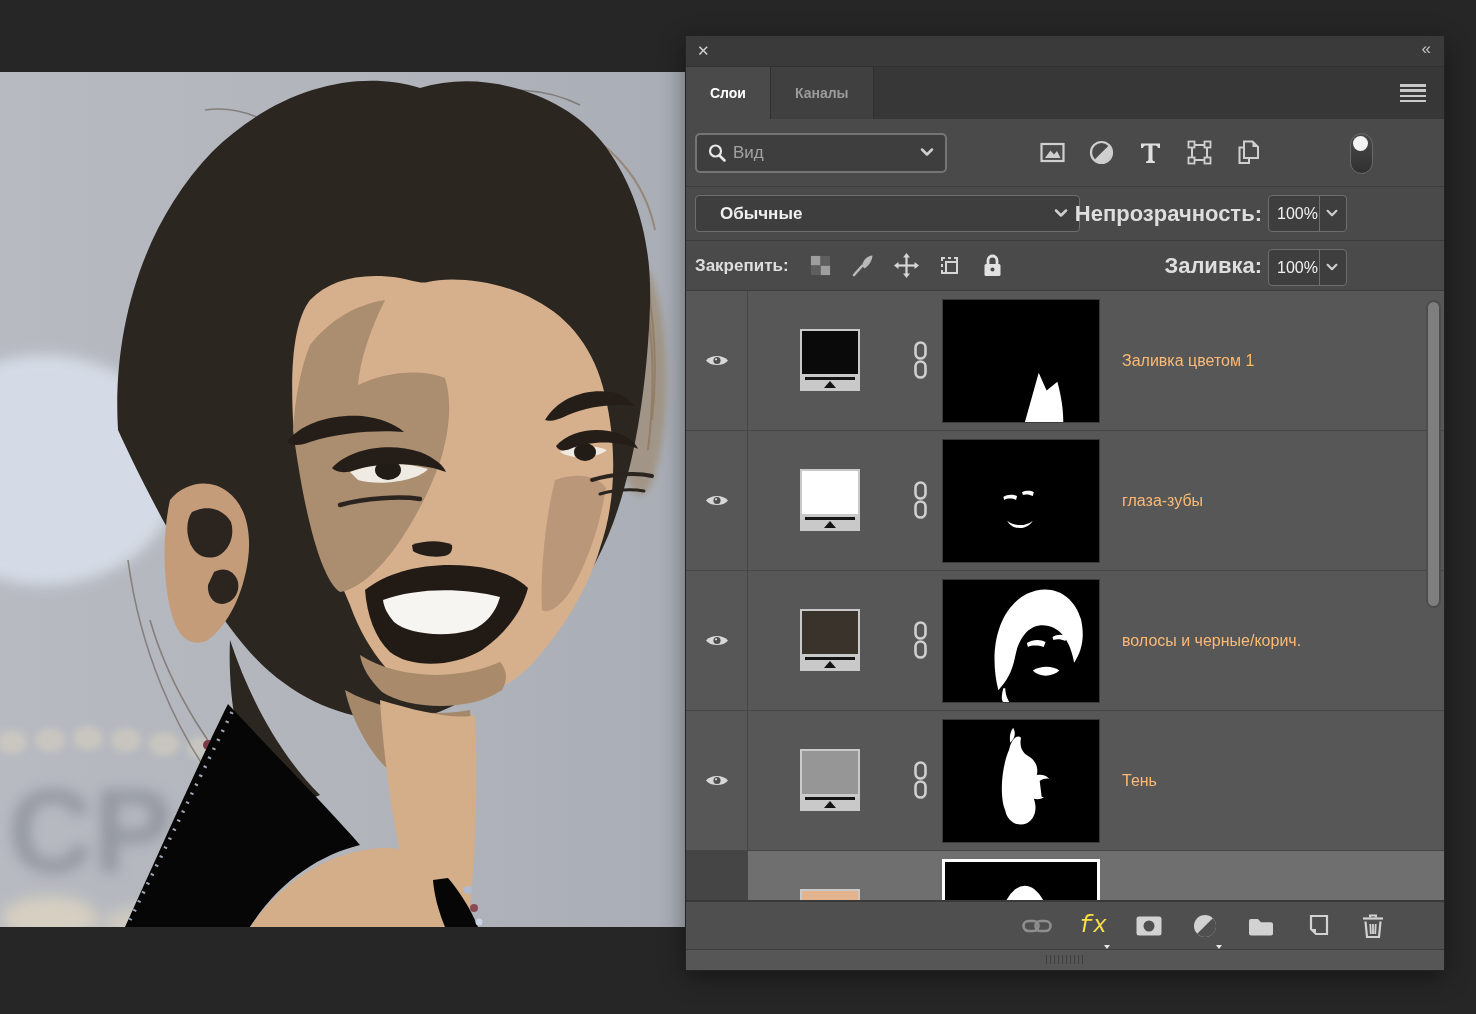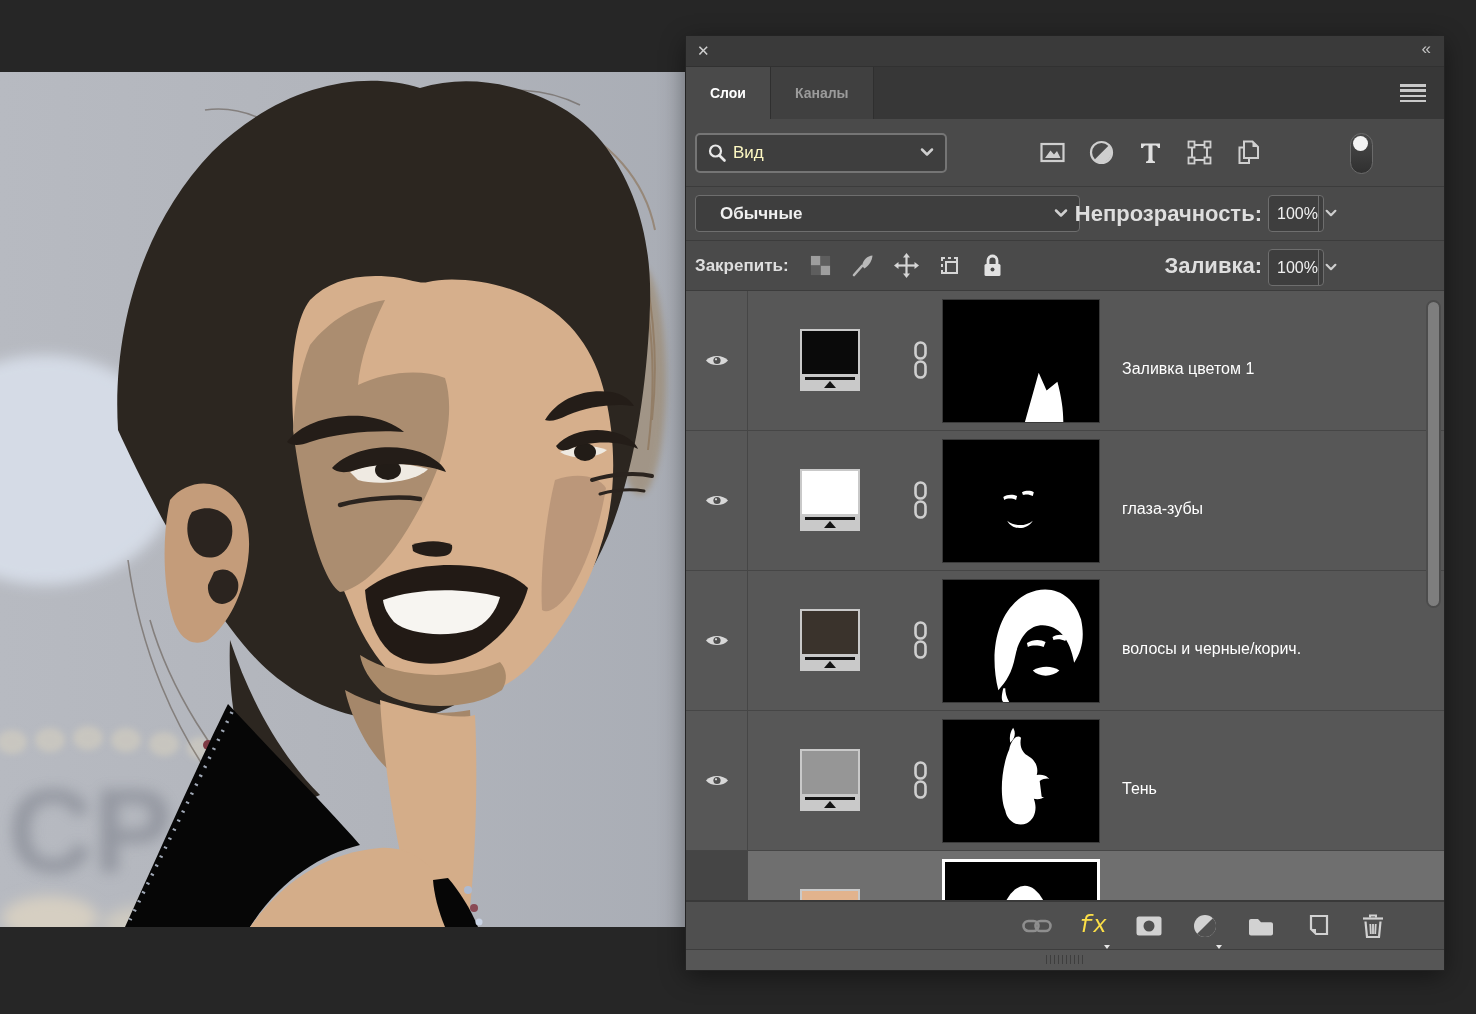--- a/index.html
+++ b/index.html
@@ -24,37 +24,37 @@
   .hamburger span{display:block;height:2.5px;background:#c9c9c9;margin-bottom:2.8px;}
 
   .row-ctl{position:relative;border-bottom:1px solid #3c3c3c;}
   .filter-row{height:67px;}
   .blend-row{height:53px;}
   .lock-row{height:49px;text-align:center;}
 
   .searchbox{position:absolute;left:9px;top:14px;width:252px;height:40px;background:#3e3e3e;
     border:2px solid #757575;border-radius:5px;display:flex;align-items:center;box-sizing:border-box;}
   .searchbox .mag{margin:0 6px 0 10px;}
-  .searchbox .val{font-size:17px;color:#fef9c3;}
+  .searchbox .val{font-size:17px;color:#a3a3a3;}
   .searchbox .chev{position:absolute;right:10px;top:9px;}
   .chev-svg{stroke:#cfcfcf;stroke-width:2.5;fill:none;stroke-linecap:round;stroke-linejoin:round;}
 
   .kind-icons{position:absolute;left:353px;top:20px;display:flex;gap:22px;}
   .kicon{width:27px;height:27px;display:flex;align-items:center;justify-content:center;}
   .toggle{position:absolute;left:664px;top:14px;width:23px;height:41px;border-radius:12px;
     background:linear-gradient(#4a4a4a,#303030);border:1.5px solid #6a6a6a;box-sizing:border-box;}
   .toggle .ball{position:absolute;left:2px;top:2px;width:15px;height:15px;border-radius:50%;background:#f4f4f4;}
 
   .dropdown{position:absolute;left:9px;top:8px;width:385px;height:37px;background:#3e3e3e;
     border:1px solid #6e6e6e;border-radius:4px;display:flex;align-items:center;box-sizing:border-box;}
   .dropdown .val{font-size:17px;color:#f0f0f0;margin-left:24px;font-weight:bold;}
   .dropdown .chev{position:absolute;right:10px;top:9px;}
   .ctl-label{position:absolute;right:182px;top:0;height:100%;display:flex;align-items:center;
     font-size:22px;color:#dedede;font-weight:bold;}
-  .valuebox{position:absolute;left:582px;top:8px;width:56px;height:37px;background:#3e3e3e;
+  .valuebox{position:absolute;left:582px;top:8px;width:79px;height:37px;background:#3e3e3e;
     border:1px solid #6e6e6e;border-radius:4px;display:flex;box-sizing:border-box;}
   .valuebox .num{flex:1;display:flex;align-items:center;padding-left:8px;font-size:16px;color:#f0f0f0;}
   .valuebox .drop{width:26px;border-left:1px solid #6e6e6e;position:relative;}
   .valuebox .drop .chev{position:absolute;left:5px;top:10px;}
 
   .lock-label{position:absolute;left:9px;top:0;height:100%;display:flex;align-items:center;
     font-size:17px;color:#dedede;font-weight:bold;}
   .lock-icons{position:absolute;left:122px;top:12px;display:flex;gap:18px;align-items:center;}
   .licon{width:25px;height:25px;display:flex;align-items:center;justify-content:center;}
 
@@ -70,22 +70,22 @@
   .fillthumb .colorarea{flex:1;}
   .fillthumb .slider{height:15px;background:#c9c9c9;position:relative;}
   .fillthumb .slider::before{content:"";position:absolute;left:3px;right:3px;top:3px;height:2.5px;background:#141414;}
   .fillthumb .slider::after{content:"";position:absolute;left:50%;top:6.5px;margin-left:-6px;width:0;height:0;
     border-left:6px solid transparent;border-right:6px solid transparent;border-bottom:7px solid #141414;}
   .linkicon{position:absolute;left:226px;top:50px;}
   .maskthumb{position:absolute;left:256px;top:8px;width:158px;height:124px;background:#000;
     border:1px solid #3a3a3a;box-sizing:border-box;}
   .maskthumb.sel{border:3px solid #ffffff;}
   .maskthumb svg{display:block;width:100%;height:100%;}
-  .lname{position:absolute;left:436px;top:8px;height:139px;display:flex;align-items:center;
-    font-size:16px;color:#ffffff;}
+  .lname{position:absolute;left:436px;top:0;height:139px;display:flex;align-items:center;
+    font-size:16px;color:#fdba74;}
 
   .scrollthumb{position:absolute;right:3px;top:264px;width:15px;height:308px;border-radius:8px;
     background:#7e7e7e;border:2px solid #4c4c4c;box-sizing:border-box;}
 
   
   .footer{position:absolute;left:0;right:0;bottom:20px;height:50px;background:#4f4f4f;
     border-top:2px solid #393939;display:flex;align-items:center;justify-content:flex-end;
     gap:26px;padding-right:56px;box-sizing:border-box;}
   .ficon{width:30px;height:30px;display:flex;align-items:center;justify-content:center;position:relative;}
   .fx-label{font-size:23px;font-style:italic;color:#fde047;font-family:Liberation Mono, monospace;}

